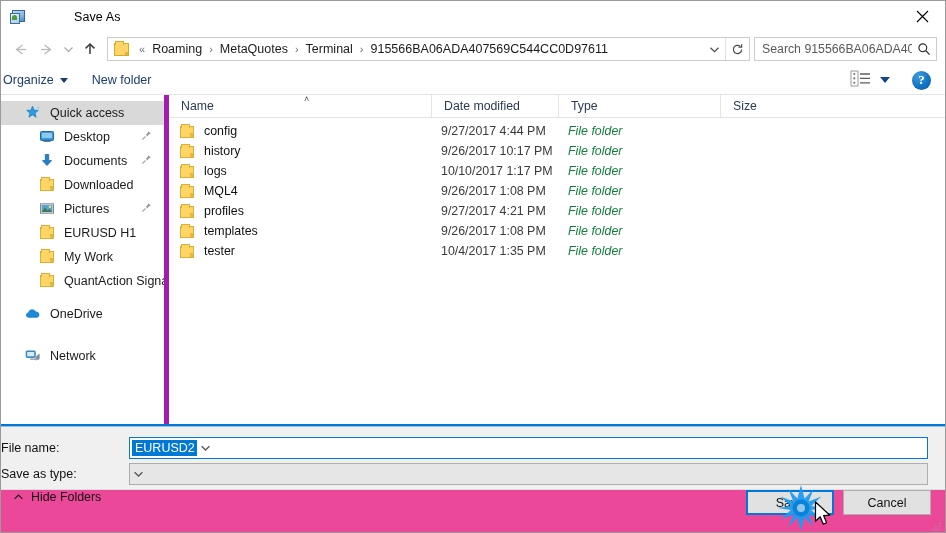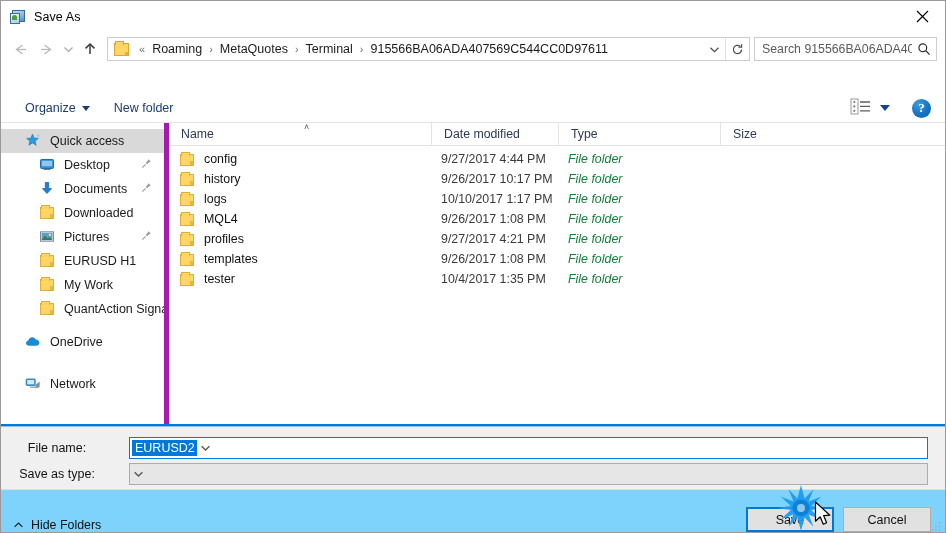--- a/index.html
+++ b/index.html
@@ -17,20 +17,21 @@
     border: 1px solid #9a9a9a;
     display: flex; flex-direction: column;
   }
 
   
   #titlebar {
     height: 31px; min-height: 31px;
     background: #ffffff;
     display: flex; align-items: center;
     position: relative;
+    gap: 40px;
   }
   #title-icon {
     width: 16px; height: 16px; margin-left: 9px; margin-right: 8px;
     position: relative; flex: none;
   }
   #title-icon .ti-back {
     position: absolute; left: 2px; top: 1px; width: 13px; height: 12px;
     background: linear-gradient(160deg,#bcd9ef 0%, #7fb4dd 60%, #4a8ec4 100%);
     border: 1px solid #36689a;
   }
@@ -127,22 +128,21 @@
     width: 24px; flex: none; display: flex;
     align-items: center; justify-content: center;
   }
 
   
   #toolbar {
     height: 29px; min-height: 29px;
     background: #ffffff;
     display: flex; align-items: center;
     border-bottom: 1px solid #e4e4e4;
-    padding-left: 24px;
-    margin-top: 28px;
+    padding-left: 2px;
   }
   .tb-item {
     font-size: 12.5px; color: #1a3c6e;
     display: flex; align-items: center; gap: 6px;
     margin-right: 24px; cursor: default;
   }
   .tb-caret {
     width: 0; height: 0; border-left: 4px solid transparent;
     border-right: 4px solid transparent; border-top: 5px solid #1a3c6e;
   }
@@ -243,21 +243,21 @@
 
   
   #formarea {
     background: #f0f0f0; padding: 10px 0 0 0; flex: none;
     border-top: 1px solid #9bbfe0;
   }
   .formrow {
     display: flex; align-items: center; height: 22px; margin-bottom: 4px;
   }
   .formlabel {
-    width: 128px; flex: none; text-align: center; padding-right: 16px;
+    width: 128px; flex: none; text-align: left; padding-right: 16px;
     font-size: 12.5px; color: #111111;
   }
   .combo {
     flex: 1 1 auto; margin-right: 17px; height: 22px;
     display: flex; align-items: center; position: relative;
   }
   #filename-combo { border: 1px solid #0078d7; background: #ffffff; }
   #filetype-combo { border: 1px solid #adadad; background: #e6e6e6; }
   .combo-value {
     font-size: 12.5px; padding-left: 4px; flex: 1 1 auto;
@@ -268,22 +268,22 @@
     flex: 0 0 auto; padding: 1px 2px 1px 3px; margin-left: 2px;
   }
   #filetype-value { color: #111111; padding-left: 6px; }
   .combo-arrow {
     width: 17px; flex: none; display: flex;
     align-items: center; justify-content: center;
   }
 
   
   #footer {
-    height: 43px; min-height: 43px; background: #7dd3fc;
-    display: flex; align-items: flex-end; position: relative;
+    height: 43px; min-height: 43px; background: #ec4899;
+    display: flex; align-items: flex-start; position: relative;
     border-top: 1px solid #dedede;
   }
   #hide-folders {
     display: flex; align-items: center; gap: 7px;
     margin-left: 12px; font-size: 12.4px; color: #111111; cursor: default;
   }
   #btns { margin-left: auto; display: flex; gap: 9px; padding-right: 14px; }
   .dlgbtn {
     width: 88px; height: 25px; font-size: 12.5px; color: #111111;
     background: #e1e1e1; border: 1px solid #adadad;

